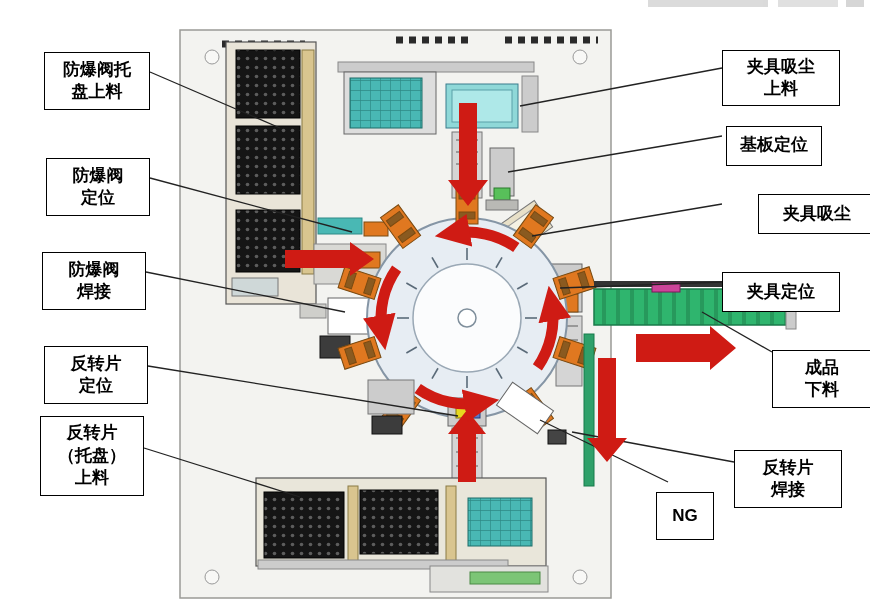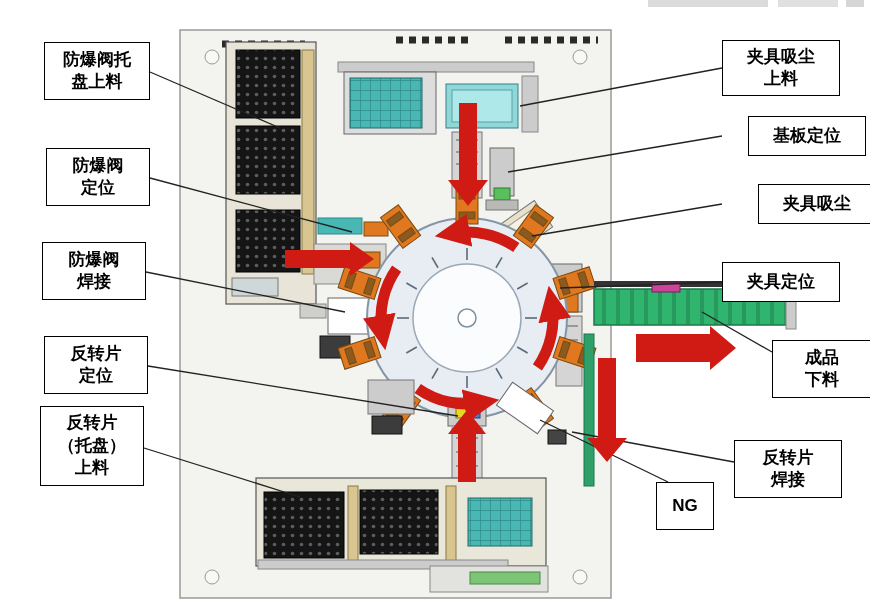--- a/index.html
+++ b/index.html
@@ -4,20 +4,21 @@
 <style>
   html,body{margin:0;padding:0;background:#fff;}
   .stage{position:relative;width:870px;height:610px;background:#fff;overflow:hidden;
          font-family:"Liberation Sans","DejaVu Sans",sans-serif;}
   .stage svg{position:absolute;left:0;top:0;}
   .diagram-label{
     position:absolute;background:#fff;border:1.6px solid #000;box-sizing:border-box;
     display:flex;align-items:center;justify-content:center;text-align:center;
     font-size:17px;font-weight:600;line-height:1.32;color:#000;white-space:pre-line;
     z-index:5;
+    margin-top:10px;
   }
 </style>
 </head>
 <body>
 
 <div class="stage">
 
   <svg width="870" height="610" viewBox="0 0 870 610">
     <defs>
       <pattern id="dots" width="9" height="9" patternUnits="userSpaceOnUse">
@@ -255,21 +256,21 @@
 定位</div>
   <div class="diagram-label" style="left:42px;top:242px;width:104px;height:58px;">防爆阀
 焊接</div>
   <div class="diagram-label" style="left:44px;top:336px;width:104px;height:58px;">反转片
 定位</div>
   <div class="diagram-label" style="left:40px;top:406px;width:104px;height:80px;">反转片
 （托盘）
 上料</div>
   <div class="diagram-label" style="left:722px;top:40px;width:118px;height:56px;">夹具吸尘
 上料</div>
-  <div class="diagram-label" style="left:748px;top:116px;width:118px;height:40px;">基板定位</div>
+  <div class="diagram-label" style="left:726px;top:116px;width:96px;height:40px;font-family:Liberation Mono, monospace;">基板定位</div>
   <div class="diagram-label" style="left:758px;top:184px;width:118px;height:40px;">夹具吸尘</div>
   <div class="diagram-label" style="left:722px;top:262px;width:118px;height:40px;">夹具定位</div>
   <div class="diagram-label" style="left:772px;top:340px;width:100px;height:58px;">成品
 下料</div>
   <div class="diagram-label" style="left:734px;top:440px;width:108px;height:58px;">反转片
 焊接</div>
   <div class="diagram-label" style="left:656px;top:482px;width:58px;height:48px;">NG</div>
 
 </div>
 

